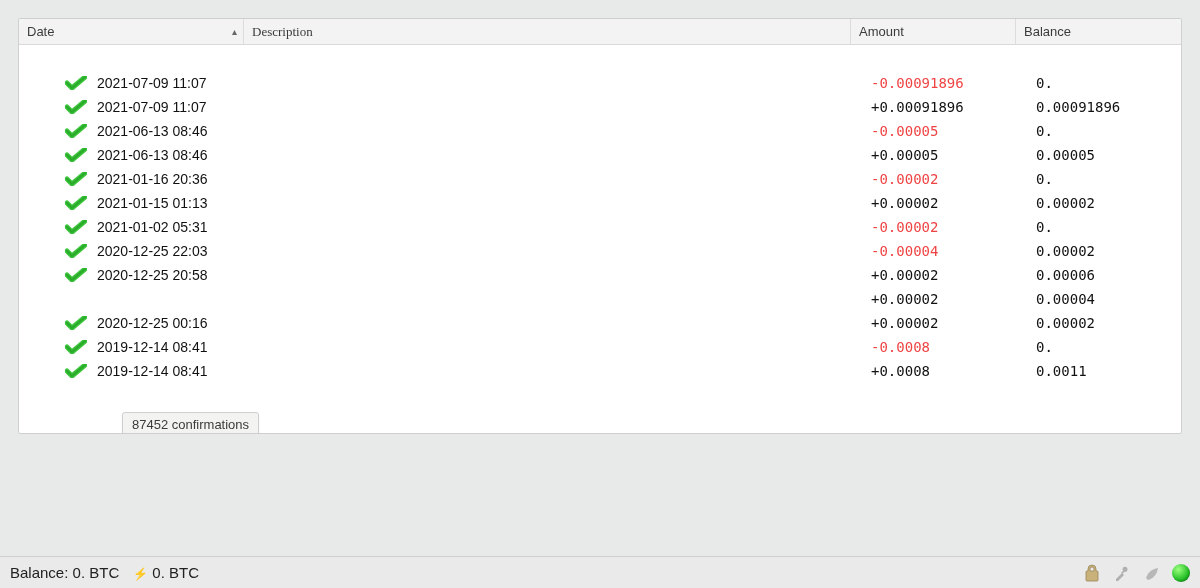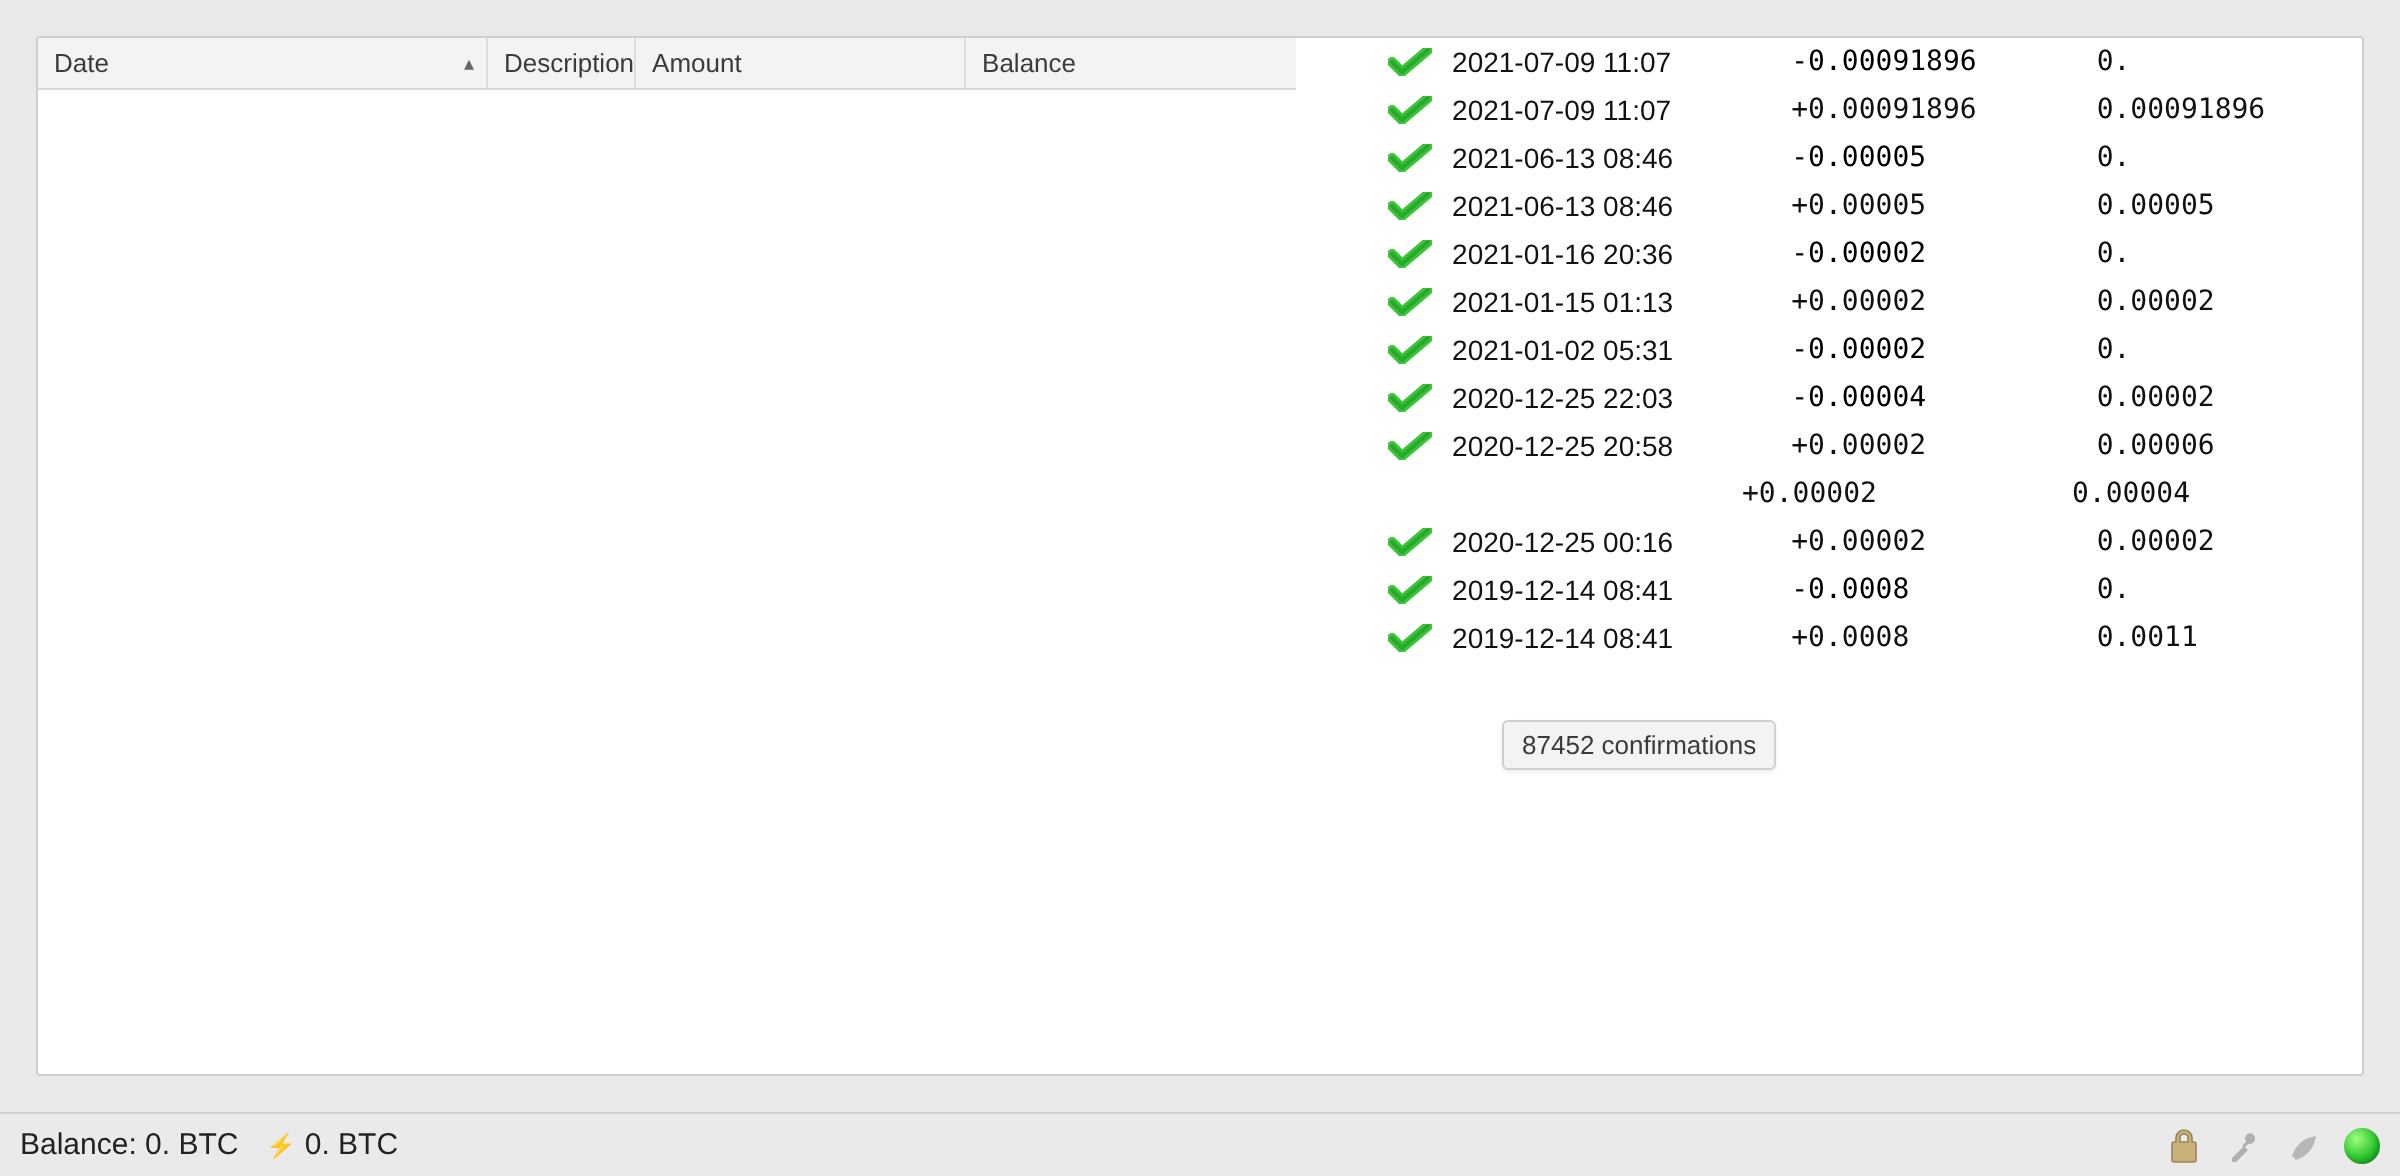--- a/index.html
+++ b/index.html
@@ -14,44 +14,45 @@
   .window {
     position: relative;
     width: 1200px; height: 588px;
     background: #e8e9e9;
     padding: 18px 18px 0 18px;
   }
   .panel {
     background: #ffffff;
     border: 1px solid #cfcfcf;
     border-radius: 2px;
-    height: 520px;
-    display: flex;
-    flex-direction: row;
+    height: 416px;
+    display: flex;
+    flex-direction: column;
     overflow: hidden;
+    gap: 26px;
   }
   .thead {
     display: flex;
     height: 26px;
     background: #f3f3f3;
     border-bottom: 1px solid #d9d9d9;
     font-size: 13px;
     color: #3b3b3b;
     user-select: none;
   }
   .th {
     display: flex;
     align-items: center;
     padding-left: 8px;
     border-right: 1px solid #dcdcdc;
     position: relative;
   }
   .th:last-child { border-right: none; }
   .col-date   { width: 225px; }
-  .col-desc   { flex: 1; }
+  .col-desc   { flex: 1; font-family: Liberation Serif, serif; }
   .col-amount { width: 165px; }
   .col-bal    { width: 165px; }
   .sort-caret {
     margin-left: auto;
     margin-right: 6px;
     font-size: 10px;
     color: #666;
   }
   .tbody {
     flex: 1;
@@ -75,21 +76,21 @@
   .cell-amount {
     width: 165px;
     font-family: Menlo, Consolas, monospace;
     font-size: 14px;
   }
   .cell-bal {
     width: 165px;
     font-family: Menlo, Consolas, monospace;
     font-size: 14px;
   }
-  .neg { color: #000000; }
+  .neg { color: #ef4444; }
   .pos { color: #111; }
   .check-icon {
     width: 22px; height: 14px;
     margin-left: 26px;
     margin-right: 10px;
     flex: 0 0 auto;
   }
   .tooltip {
     position: absolute;
     left: 103px;

